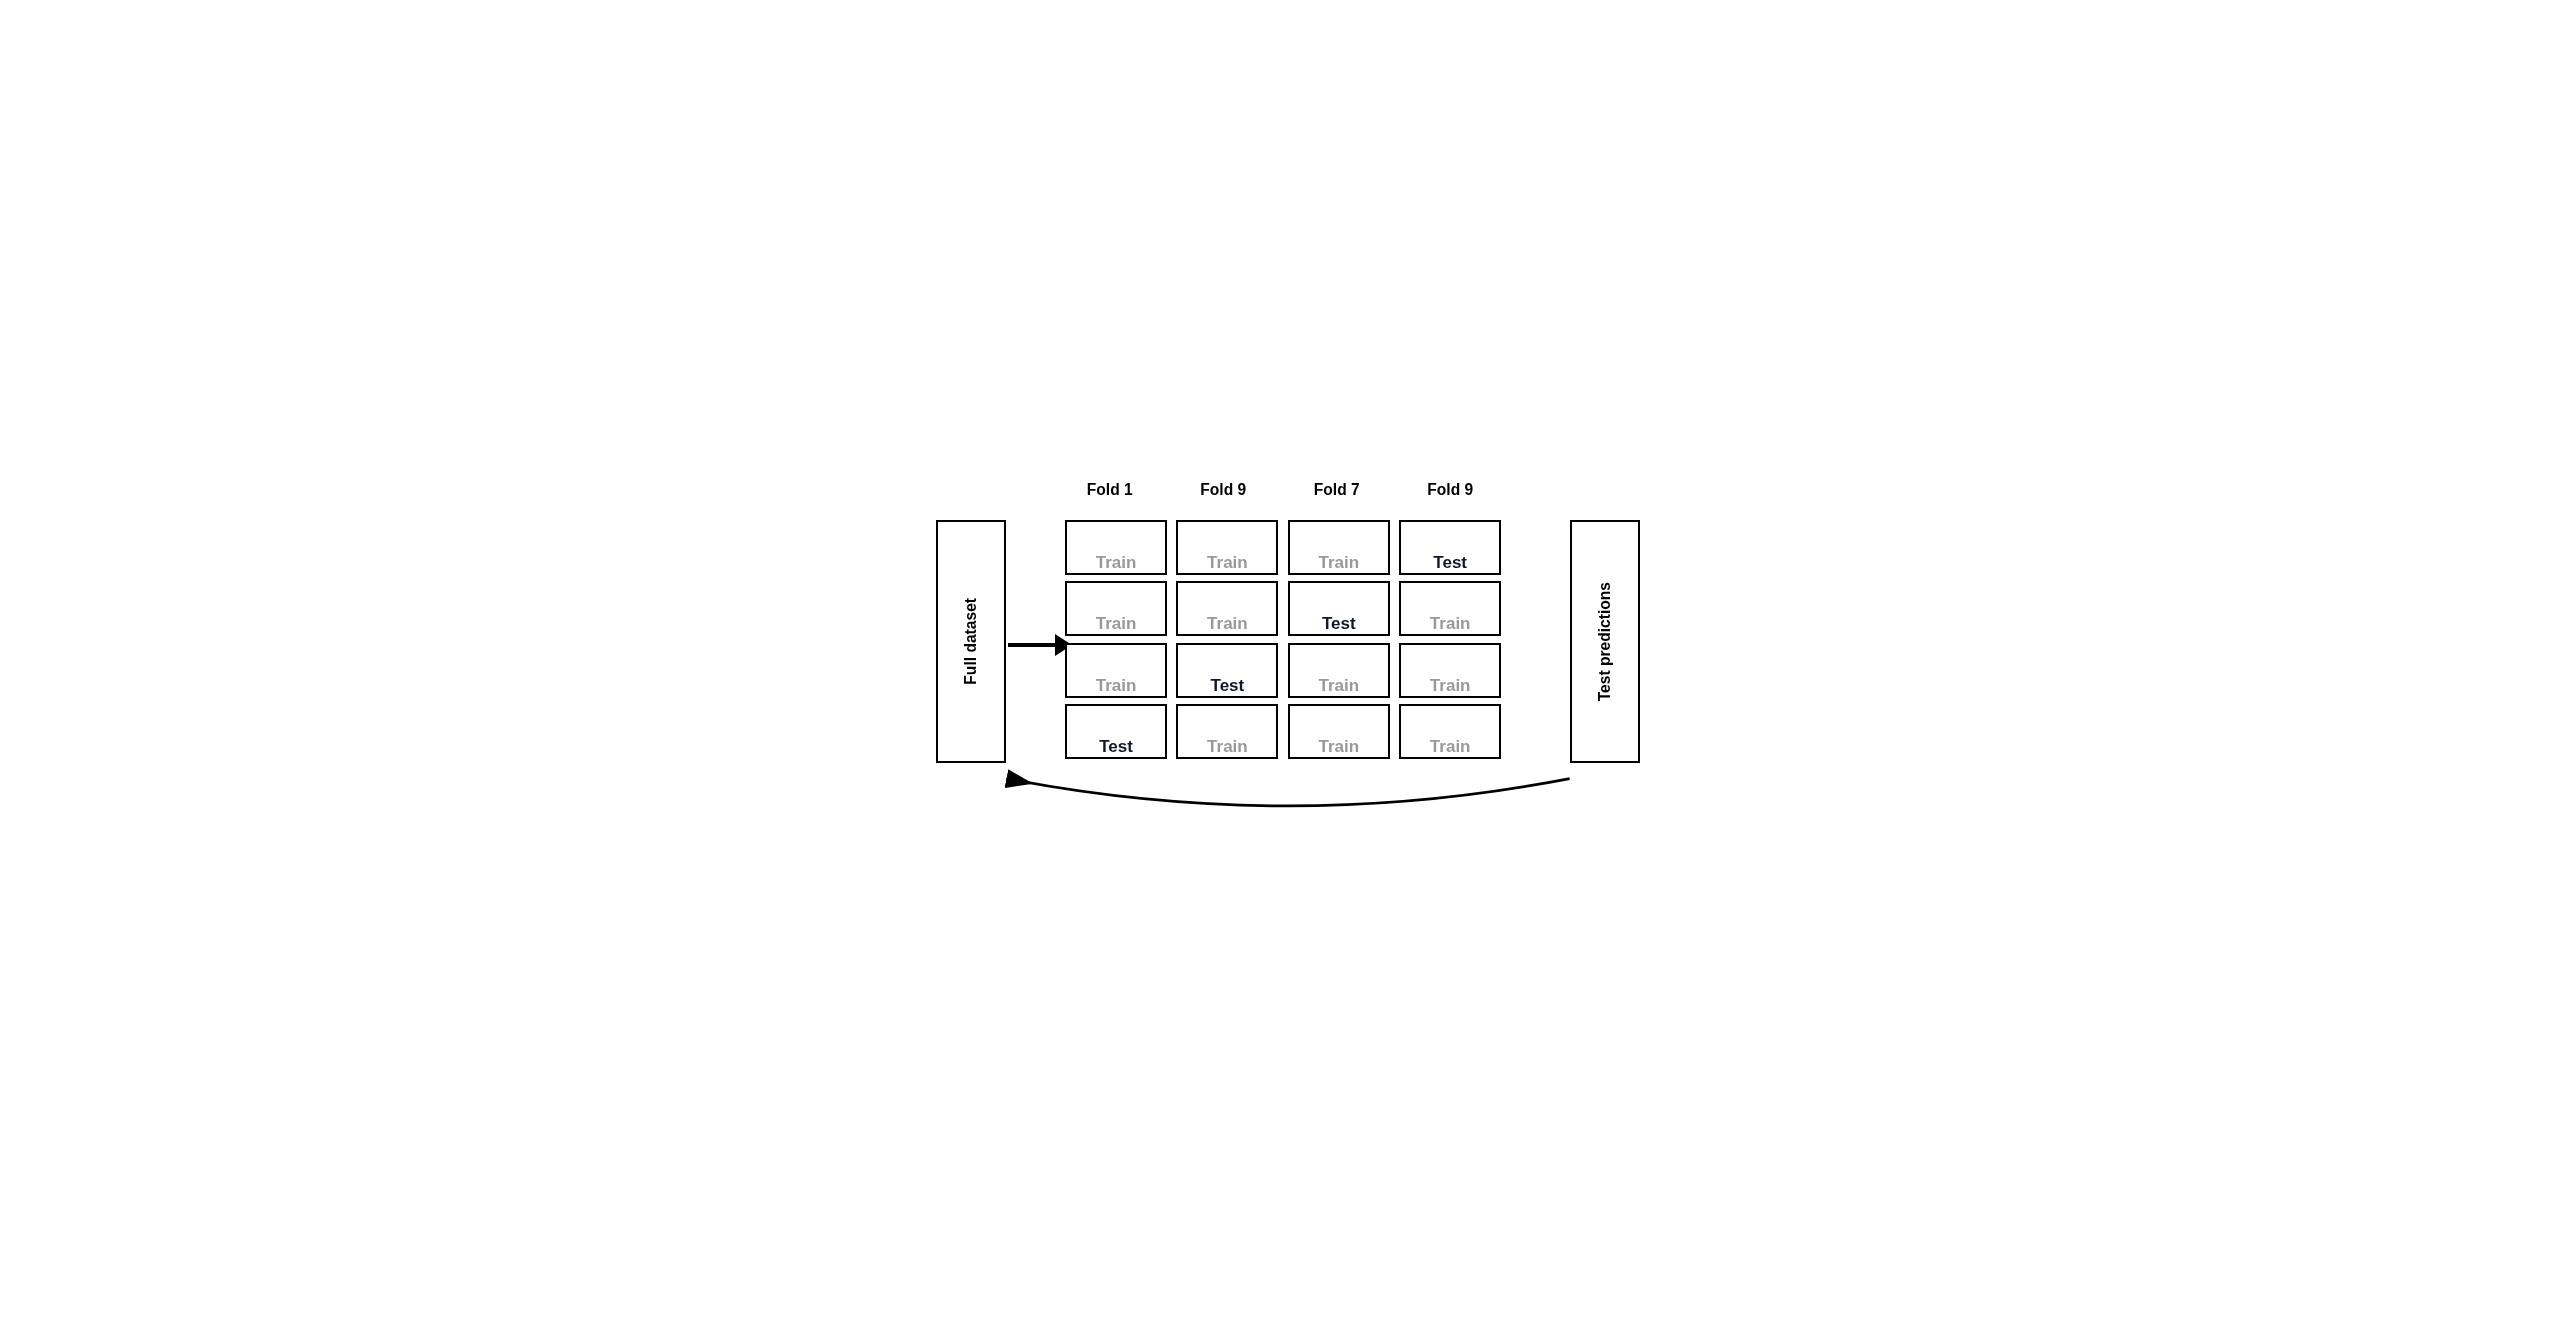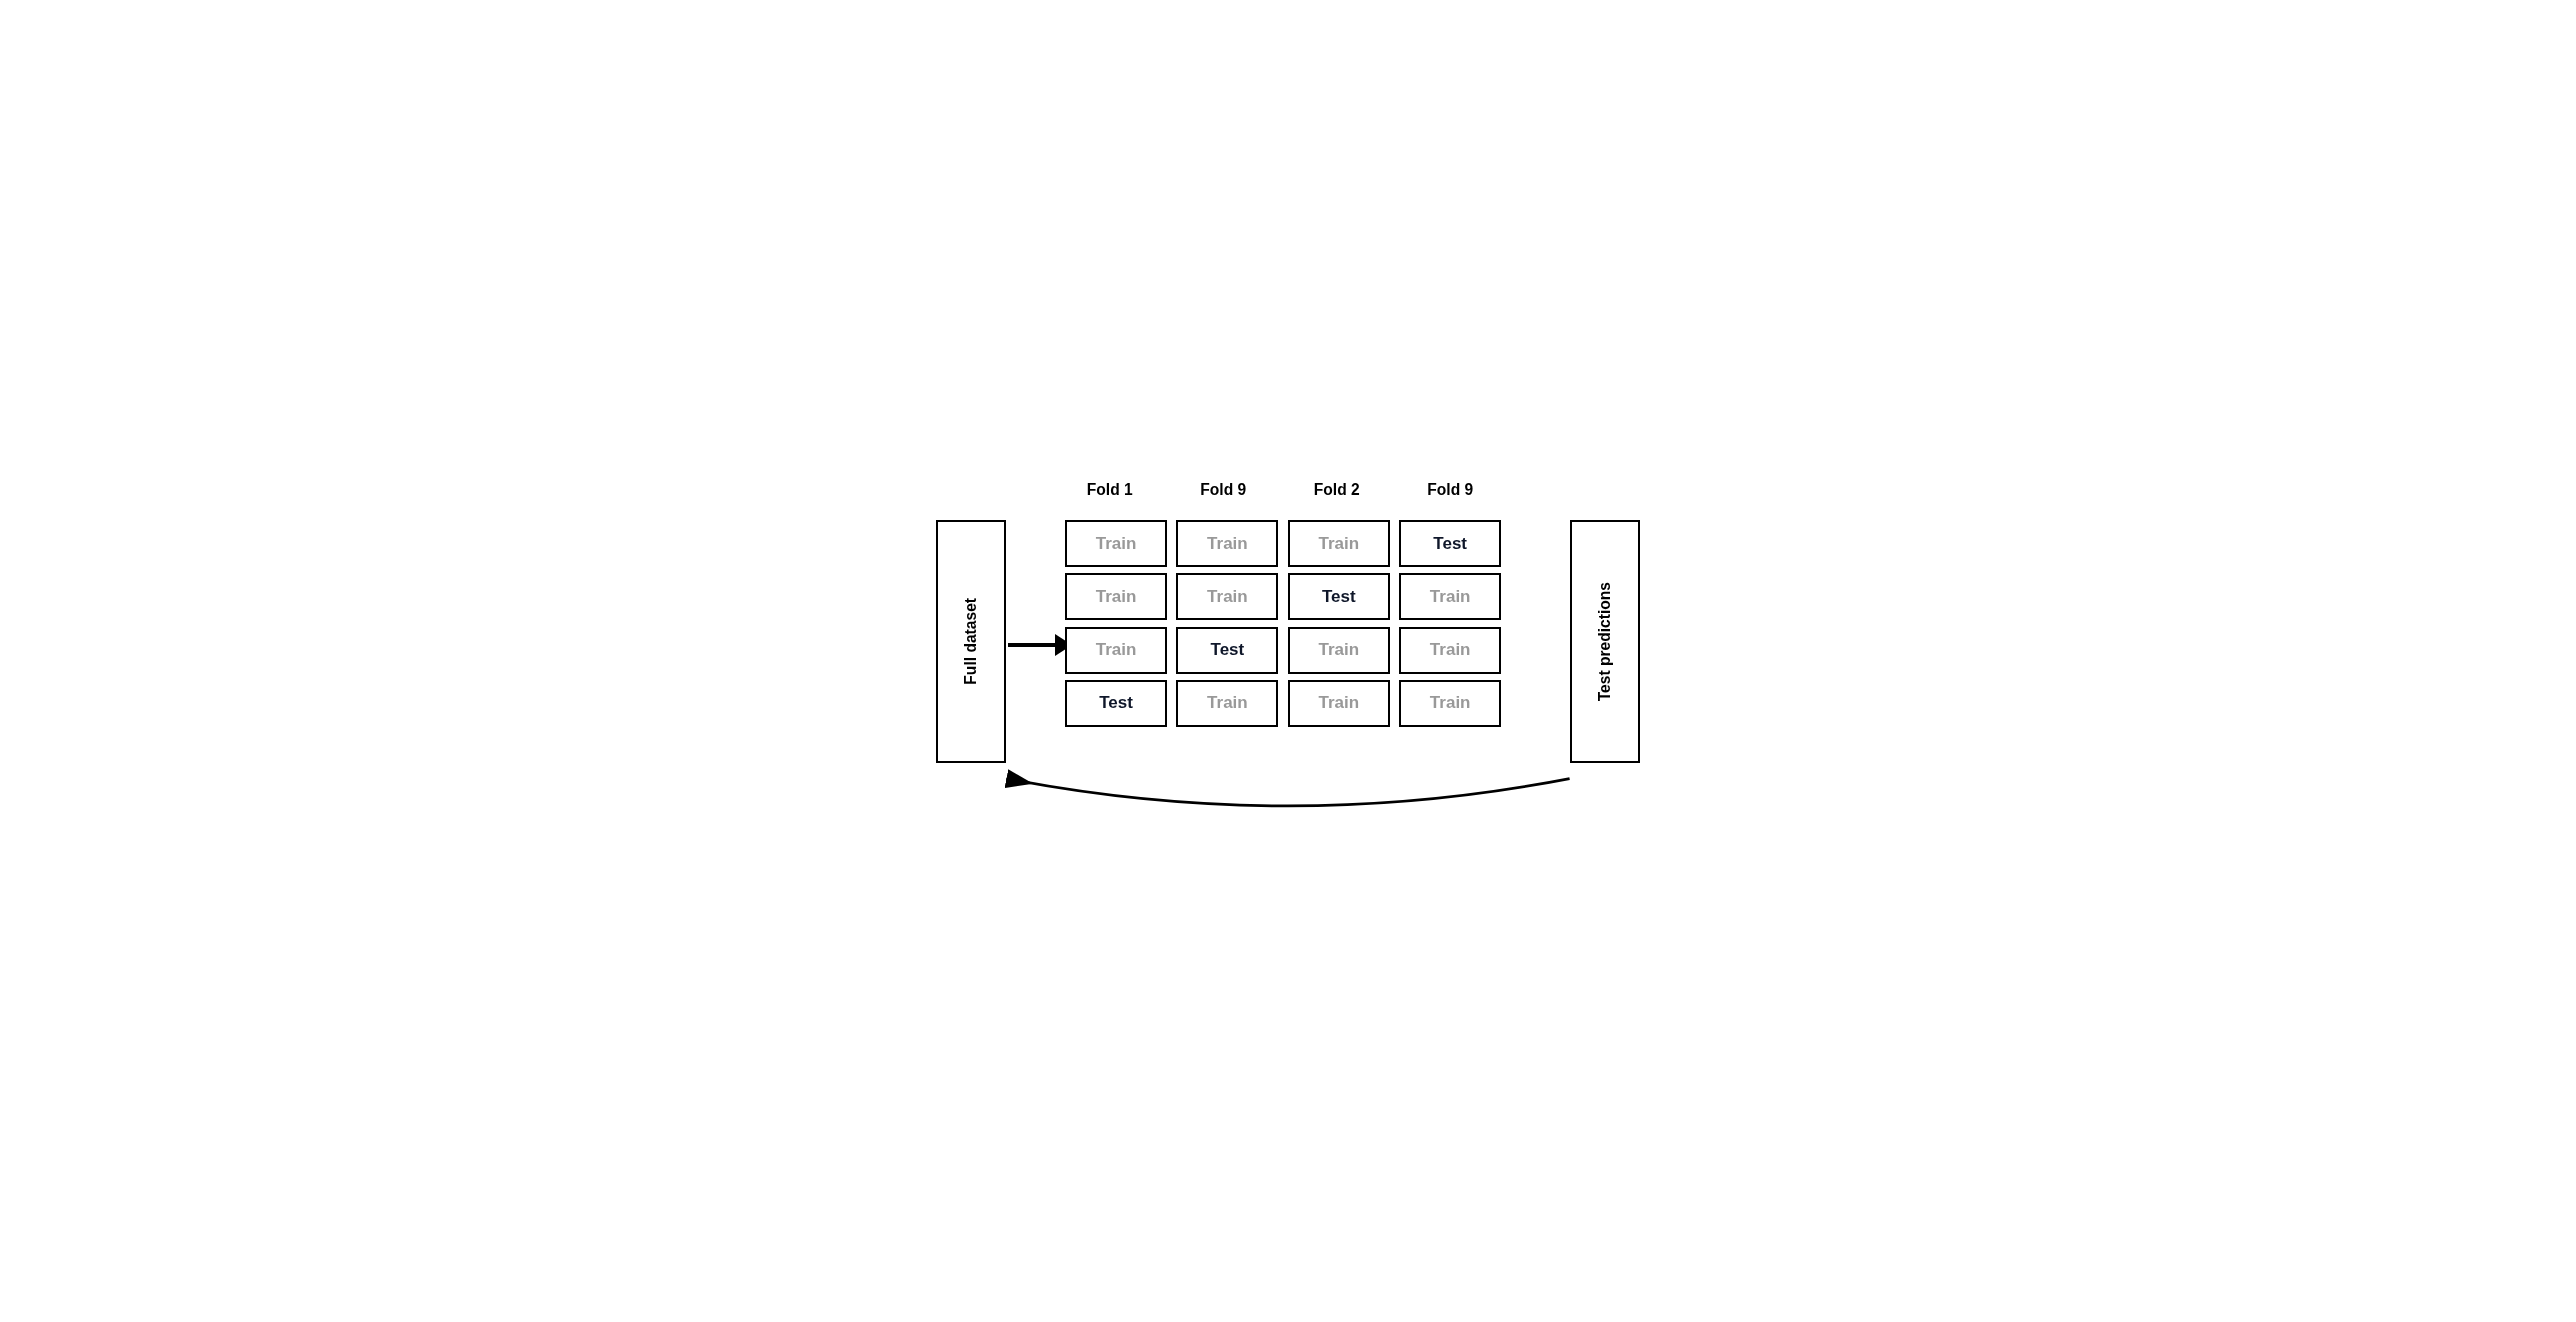--- a/index.html
+++ b/index.html
@@ -97,24 +97,24 @@
       display: flex;
       gap: 9.4px;
     }
     .fold-column {
       display: flex;
       flex-direction: column;
       gap: 6.3px;
     }
     .cell {
       width: 102px;
-      height: 47px;
+      height: 55px;
       border: 2.3px solid #000;
       display: flex;
-      align-items: center;
+      align-items: flex-end;
       justify-content: center;
       background: #fff;
     }
     .cell-train {
       font-size: 17px;
       font-weight: bold;
       color: #999;
     }
     .cell-test {
       font-size: 17px;
@@ -130,21 +130,21 @@
     }
   </style>
 </head>
 <body>
 
 <div class="diagram-container">
 
   <div class="fold-headers">
     <div class="fold-header">Fold 1</div>
     <div class="fold-header">Fold 9</div>
-    <div class="fold-header">Fold 2</div>
+    <div class="fold-header">Fold 7</div>
     <div class="fold-header">Fold 9</div>
   </div>
 
   <div class="full-dataset-box">
     <span class="full-dataset-label">Full dataset</span>
   </div>
 
   <div class="arrow-right">
     <div class="arrow-right-line"></div>
     <div class="arrow-right-head"></div>

